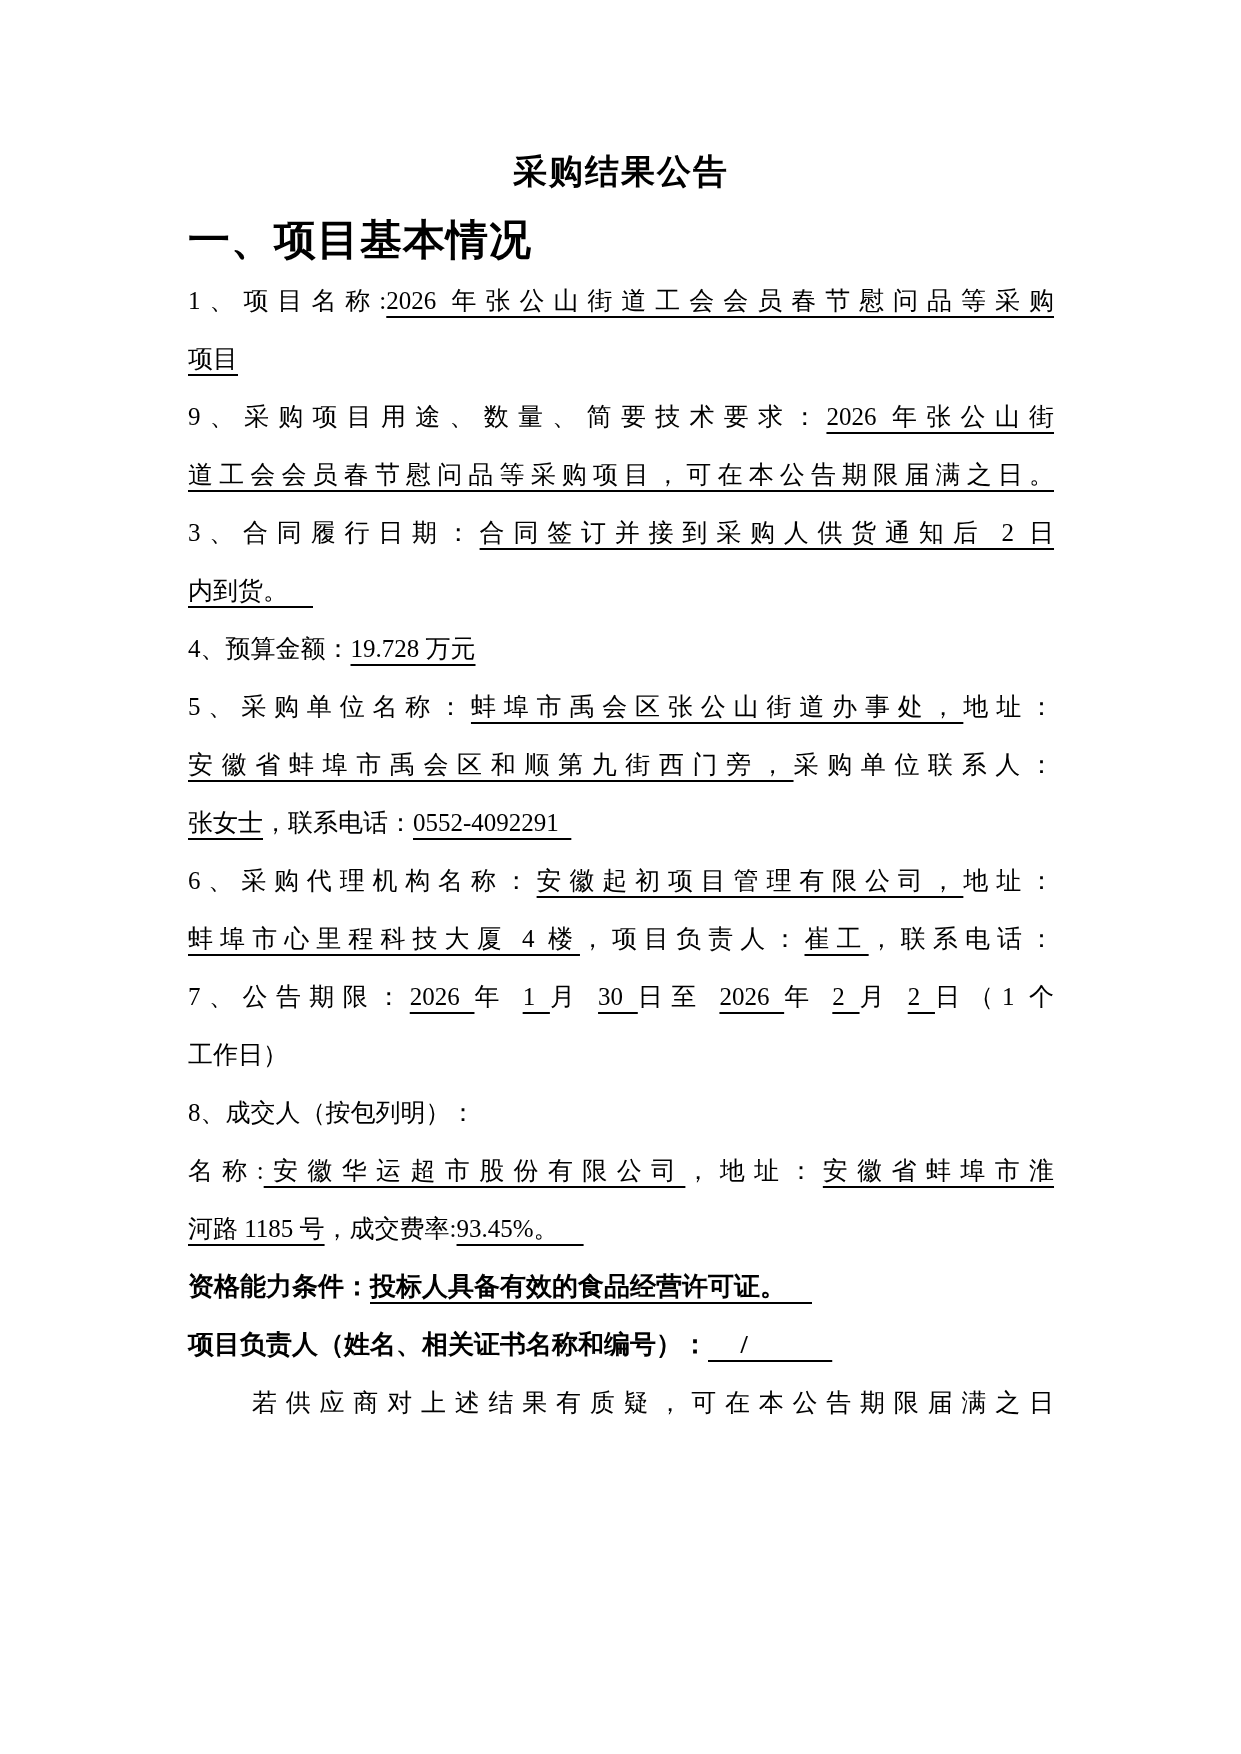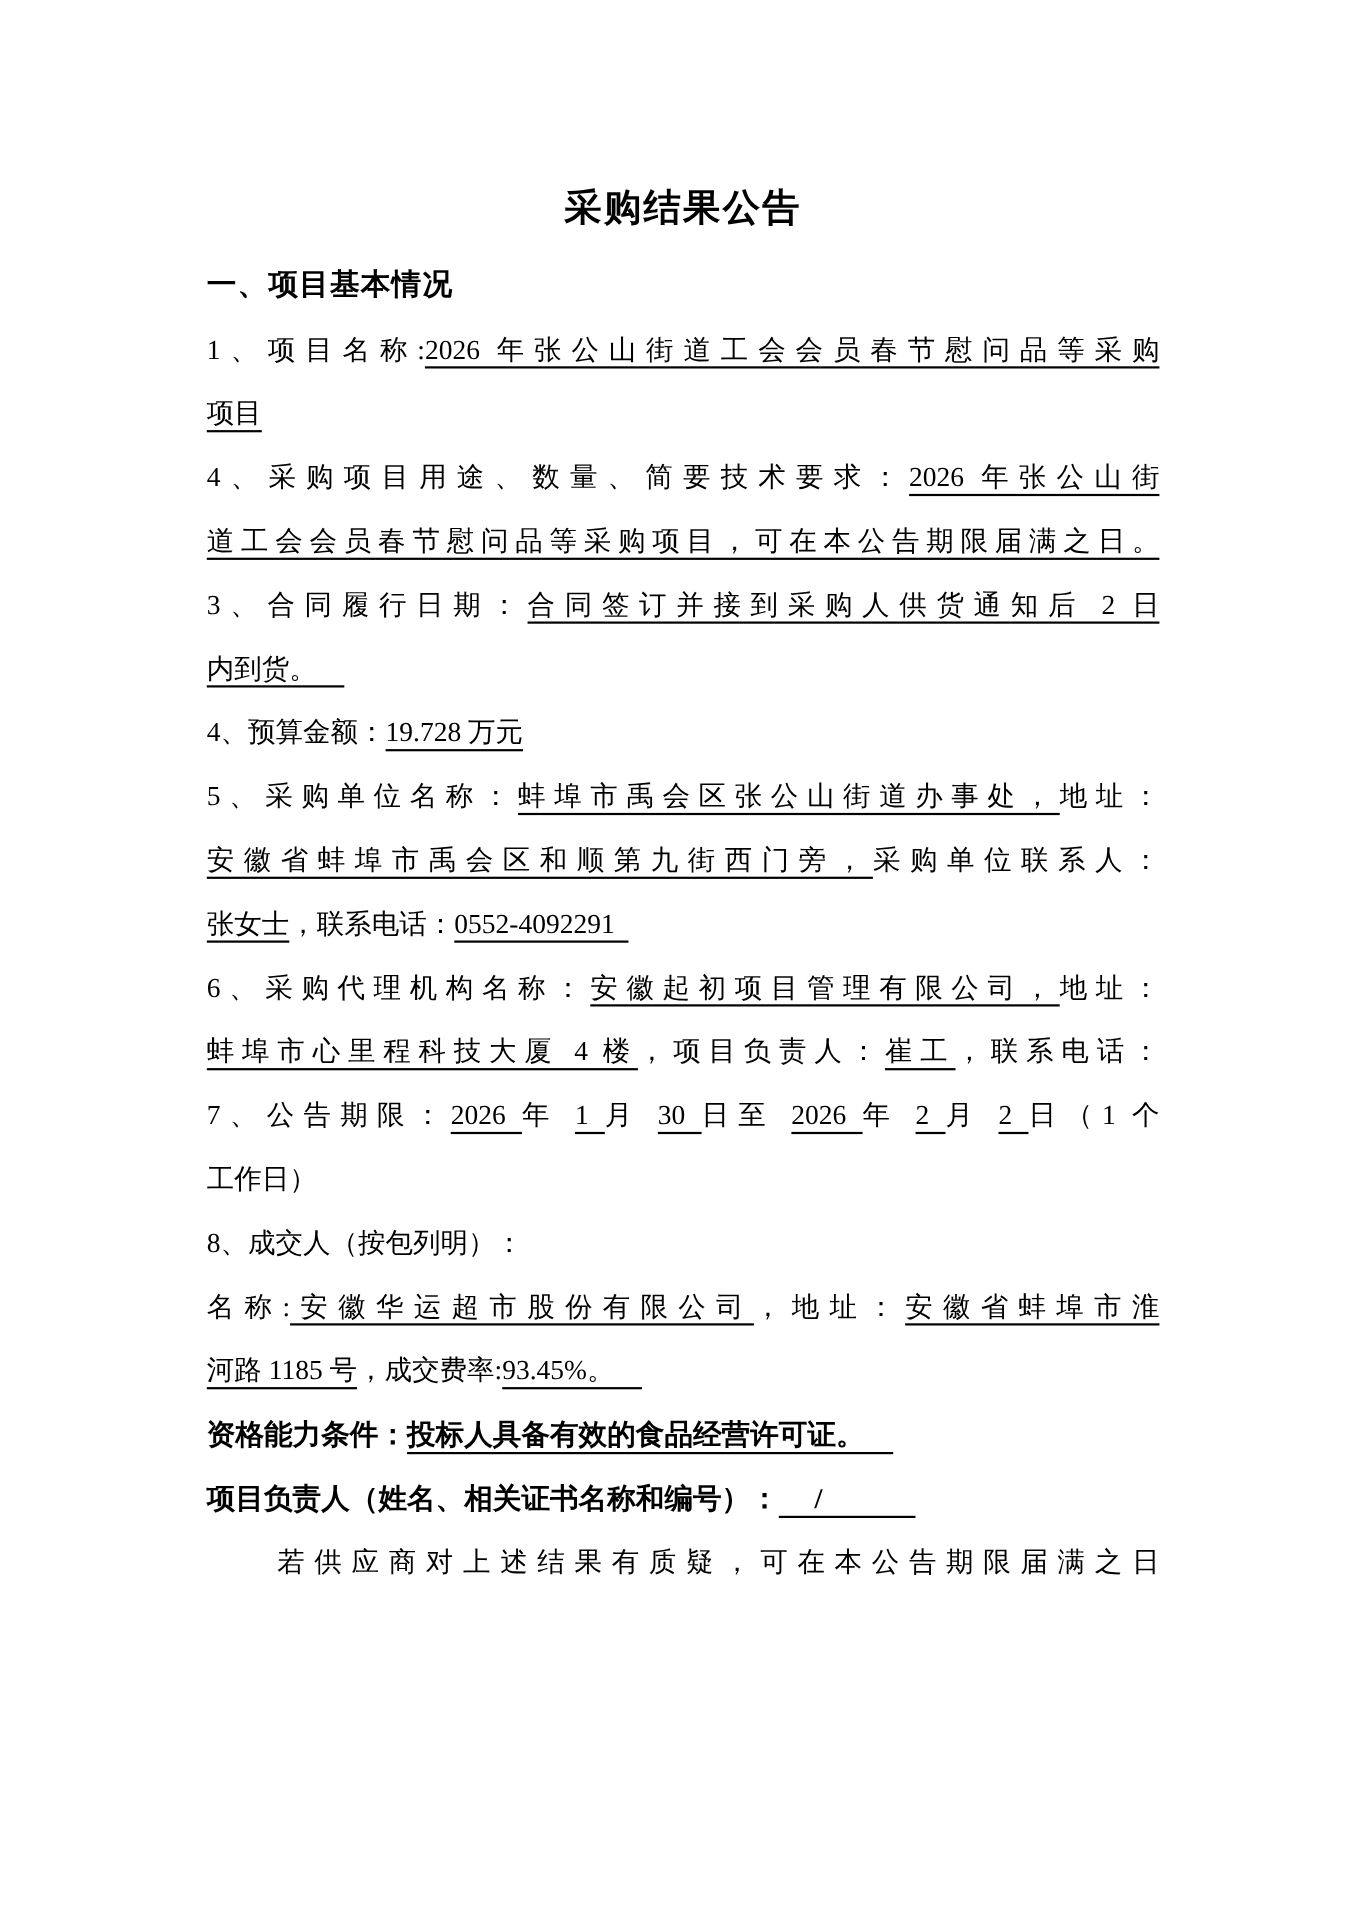--- a/index.html
+++ b/index.html
@@ -12,34 +12,34 @@
     width: 1241px;
     height: 1754px;
     background: #ffffff;
     color: #000000;
     font-family: "Liberation Serif", "DejaVu Serif", serif;
     overflow: hidden;
   }
   .content {
     position: absolute;
     left: 188px;
-    top: 164px;
+    top: 146px;
     width: 866px;
   }
   .doc-title {
     font-size: 34px;
     font-weight: 700;
     text-align: center;
     height: 62px;
     line-height: 52px;
     letter-spacing: 2px;
   }
   .doc-heading {
     font-family: "Liberation Sans", "DejaVu Sans", sans-serif;
-    font-size: 27px;
+    font-size: 42px;
     font-weight: 700;
     height: 64px;
     line-height: 64px;
     letter-spacing: 1px;
   }
   .doc-line {
     font-size: 25px;
     height: 58px;
     line-height: 58px;
     white-space: pre-wrap;
@@ -66,21 +66,21 @@
 </head>
 <body>
 
 <div class="page">
   <div class="content">
     <div class="doc-title">采购结果公告</div>
     <div class="doc-heading">一、项目基本情况</div>
     <div>
         <div class="doc-line justify"><span class="seg">1、项目名称:</span><span class="seg underline">2026 年张公山街道工会会员春节慰问品等采购</span></div>
         <div class="doc-line"><span class="seg underline">项目</span></div>
-        <div class="doc-line justify"><span class="seg">4、采购项目用途、数量、简要技术要求：</span><span class="seg underline">2026 年张公山街</span></div>
+        <div class="doc-line justify"><span class="seg">9、采购项目用途、数量、简要技术要求：</span><span class="seg underline">2026 年张公山街</span></div>
         <div class="doc-line justify"><span class="seg underline">道工会会员春节慰问品等采购项目，可在本公告期限届满之日。</span></div>
         <div class="doc-line justify"><span class="seg">3、合同履行日期：</span><span class="seg underline">合同签订并接到采购人供货通知后 2 日</span></div>
         <div class="doc-line"><span class="seg underline">内到货。　</span></div>
         <div class="doc-line"><span class="seg">4、预算金额：</span><span class="seg underline">19.728 万元</span></div>
         <div class="doc-line justify"><span class="seg">5、采购单位名称：</span><span class="seg underline">蚌埠市禹会区张公山街道办事处，</span><span class="seg">地址：</span></div>
         <div class="doc-line justify"><span class="seg underline">安徽省蚌埠市禹会区和顺第九街西门旁，</span><span class="seg">采购单位联系人：</span></div>
         <div class="doc-line"><span class="seg underline">张女士</span><span class="seg">，联系电话：</span><span class="seg underline">0552-4092291&nbsp;&nbsp;</span></div>
         <div class="doc-line justify"><span class="seg">6、采购代理机构名称：</span><span class="seg underline">安徽起初项目管理有限公司，</span><span class="seg">地址：</span></div>
         <div class="doc-line justify"><span class="seg underline">蚌埠市心里程科技大厦 4 楼</span><span class="seg">，项目负责人：</span><span class="seg underline">崔工</span><span class="seg">，联系电话：</span></div>
         <div class="doc-line justify"><span class="seg">7、公告期限：</span><span class="seg underline">2026 </span><span class="seg">年 </span><span class="seg underline">1 </span><span class="seg">月 </span><span class="seg underline">30 </span><span class="seg">日至 </span><span class="seg underline">2026 </span><span class="seg">年 </span><span class="seg underline">2 </span><span class="seg">月 </span><span class="seg underline">2 </span><span class="seg">日（1 个</span></div>

